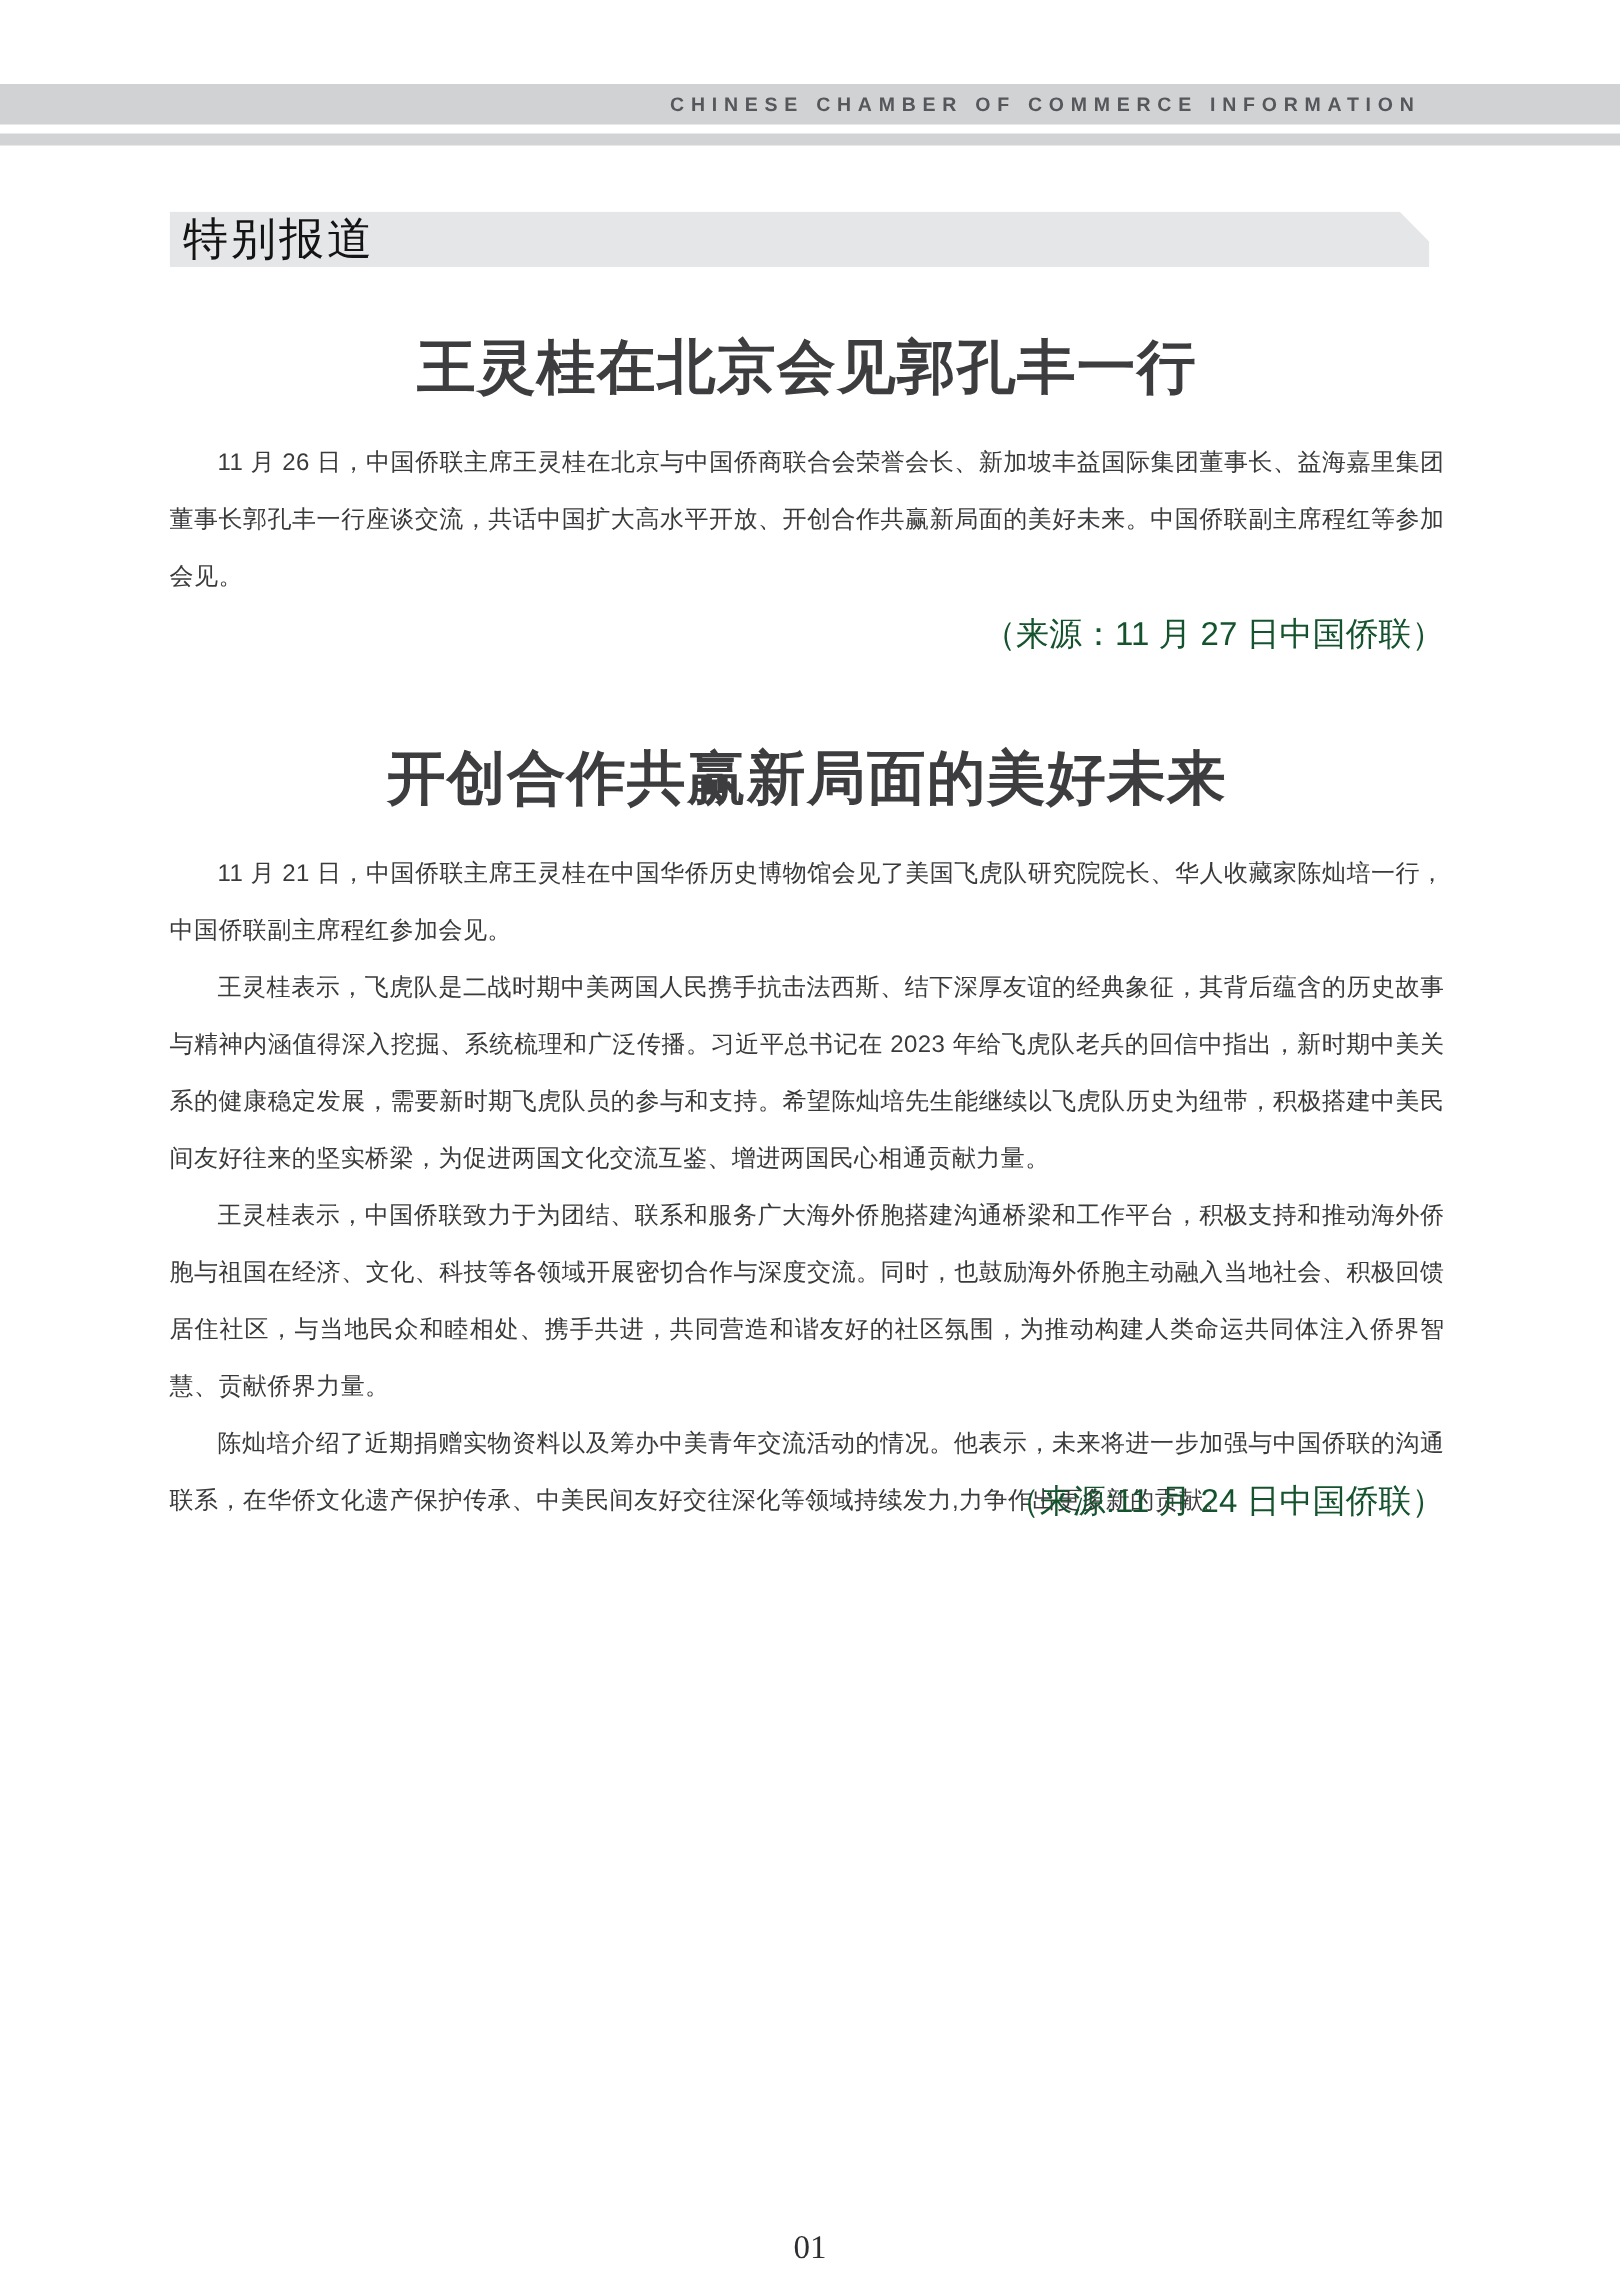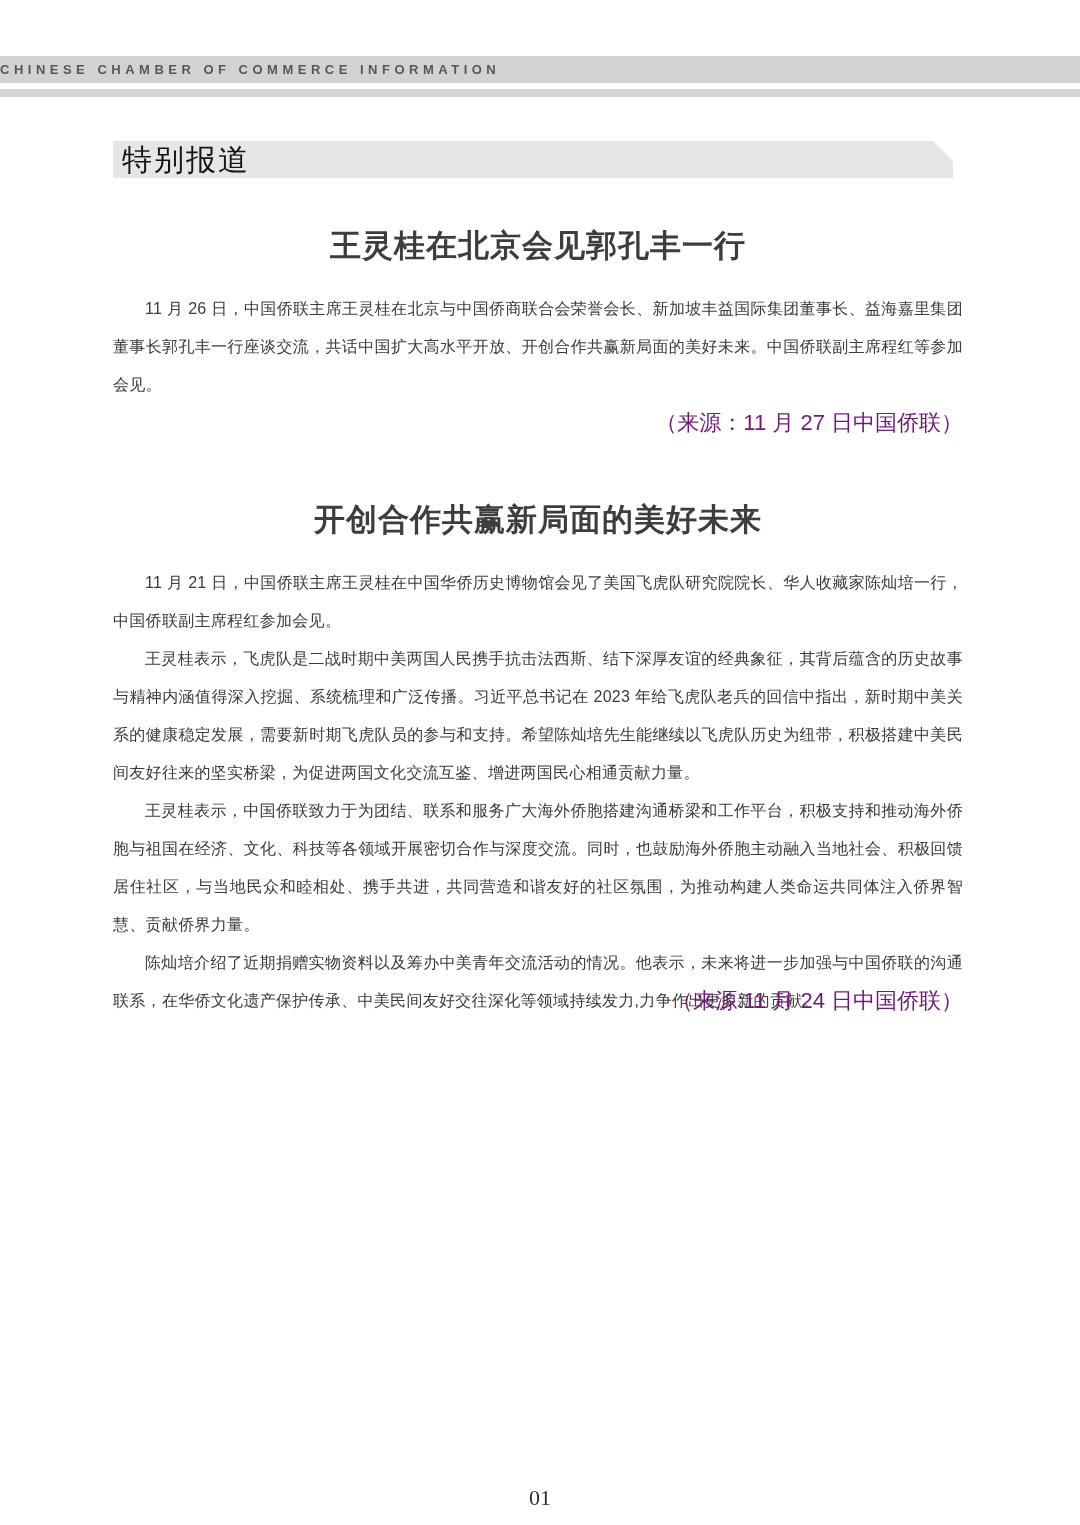--- a/index.html
+++ b/index.html
@@ -15,20 +15,21 @@
   }
 
   
   .top-bar-main {
     position: absolute;
     top: 56px; left: 0;
     width: 1080px; height: 27px;
     background: #d1d2d4;
     display: flex;
     align-items: center;
+    justify-content: flex-end;
     padding-right: 133px;
   }
   .banner-text {
     font-size: 13px;
     font-weight: bold;
     letter-spacing: 4.5px;
     color: #56575b;
     white-space: nowrap;
   }
   .top-bar-thin {
@@ -59,42 +60,42 @@
     font-family: Liberation Sans, sans-serif;
     font-size: 30px;
     color: #141414;
     letter-spacing: 2px;
     line-height: 37px;
   }
 
   .article-title {
     text-align: center;
     font-weight: bold;
-    font-size: 31px;
+    font-size: 39px;
     line-height: 36px;
     color: #3d3d3f;
     letter-spacing: 1px;
   }
   .title-1 { margin-top: 50px; }
   .title-2 { margin-top: 60px; }
 
   .body-text p {
     font-size: 16px;
     line-height: 38px;
     color: #3a3a3c;
     text-align: justify;
     text-indent: 2em;
     letter-spacing: 0.3px;
   }
   .first-para { margin-top: 26px; }
 
   .source-line {
     font-size: 22px;
     line-height: 38px;
-    color: #701a75;
+    color: #14532d;
     text-align: right;
     white-space: nowrap;
   }
   .source-inline {
     margin-top: -38px;   
   }
 
   
   .page-number {
     position: absolute;

